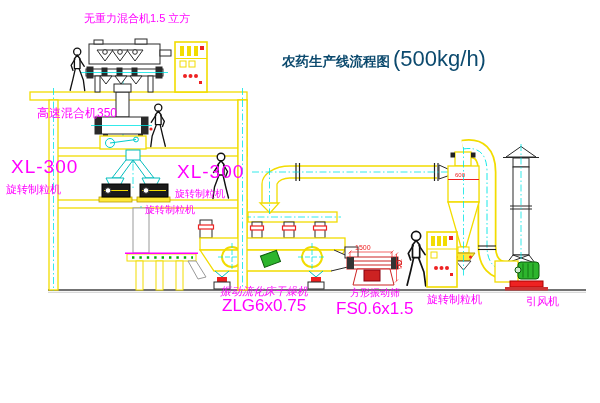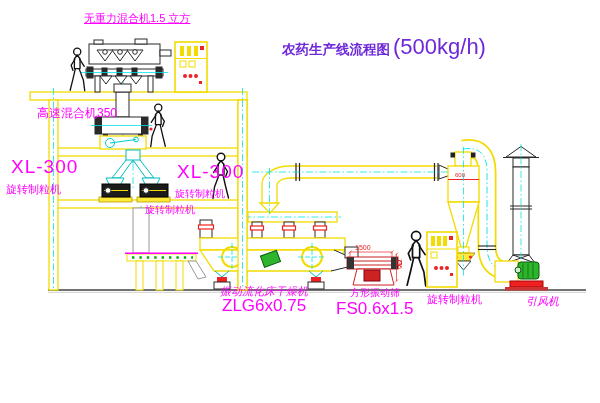--- a/index.html
+++ b/index.html
@@ -2,21 +2,21 @@
 <html><head>
 <meta charset="utf-8">
 <style>
   html,body{margin:0;padding:0;background:#fff;}
   .canvas{position:relative;width:600px;height:403px;background:#ffffff;overflow:hidden;
           font-family:"Liberation Sans",sans-serif;}
   .canvas svg{position:absolute;left:0;top:0;}
   .label{position:absolute;color:#ff00ff;white-space:nowrap;line-height:1;}
   .dim{position:absolute;color:#ee2222;white-space:nowrap;line-height:1;}
   .dim-v{writing-mode:vertical-rl;}
-  .title{position:absolute;left:282px;top:34px;color:#6d28d9;white-space:nowrap;}
+  .title{position:absolute;left:282px;top:46px;color:#0c4a6e;white-space:nowrap;}
   .title .t1{font-size:13.5px;font-weight:bold;}
   .title .t2{font-size:22px;font-weight:normal;margin-left:3px;}
   .model{letter-spacing:1px;}
 </style>
 </head>
 <body>
 
 <div class="canvas">
 
 <svg width="600" height="403" viewBox="0 0 600 403">
@@ -277,31 +277,31 @@
         <circle cx="441.5" cy="268" r="2" fill="#ee2222"></circle>
         <circle cx="447" cy="268" r="2" fill="#ee2222"></circle>
     <rect x="450" y="273" width="3" height="3" fill="#ee2222"></rect>
   </g>
 </svg>
 
 <div class="title">
   <span class="t1">农药生产线流程图</span><span class="t2">(500kg/h)</span>
 </div>
 
-<div class="label" style="left:84px;top:13px;font-size:11px;text-decoration:underline;">无重力混合机1.5 立方</div>
+<div class="label" style="left:84px;top:13px;font-size:11px;">无重力混合机1.5 立方</div>
 <div class="label" style="left:37px;top:107px;font-size:12px;">高速混合机350</div>
 <div class="label model" style="left:11px;top:157px;font-size:19px;">XL-300</div>
 <div class="label" style="left:6px;top:184px;font-size:11px;">旋转制粒机</div>
 <div class="label model" style="left:177px;top:162px;font-size:19px;">XL-300</div>
 <div class="label" style="left:175px;top:189px;font-size:10px;">旋转制粒机</div>
 <div class="label" style="left:145px;top:205px;font-size:10px;">旋转制粒机</div>
 <div class="label" style="left:220px;top:286px;font-size:11px;font-style:italic;">振动流化床干燥机</div>
 <div class="label" style="left:222px;top:297px;font-size:17px;">ZLG6x0.75</div>
 <div class="label" style="left:343px;top:288px;font-size:10px;margin-left:7px;">方形振动筛</div>
 <div class="label" style="left:336px;top:300px;font-size:17px;">FS0.6x1.5</div>
 <div class="label" style="left:427px;top:294px;font-size:11px;">旋转制粒机</div>
-<div class="label" style="left:526px;top:296px;font-size:11px;font-style:italic;">引风机</div>
+<div class="label" style="left:526px;top:296px;font-size:11px;">引风机</div>
 
 <div class="dim" style="left:355px;top:244px;font-size:7px;">1500</div>
 <div class="dim dim-v" style="left:397px;top:259px;font-size:6px;">745</div>
 <div class="dim" style="left:455px;top:172px;font-size:6px;">600</div>
 
 </div>
 
 </body></html>

